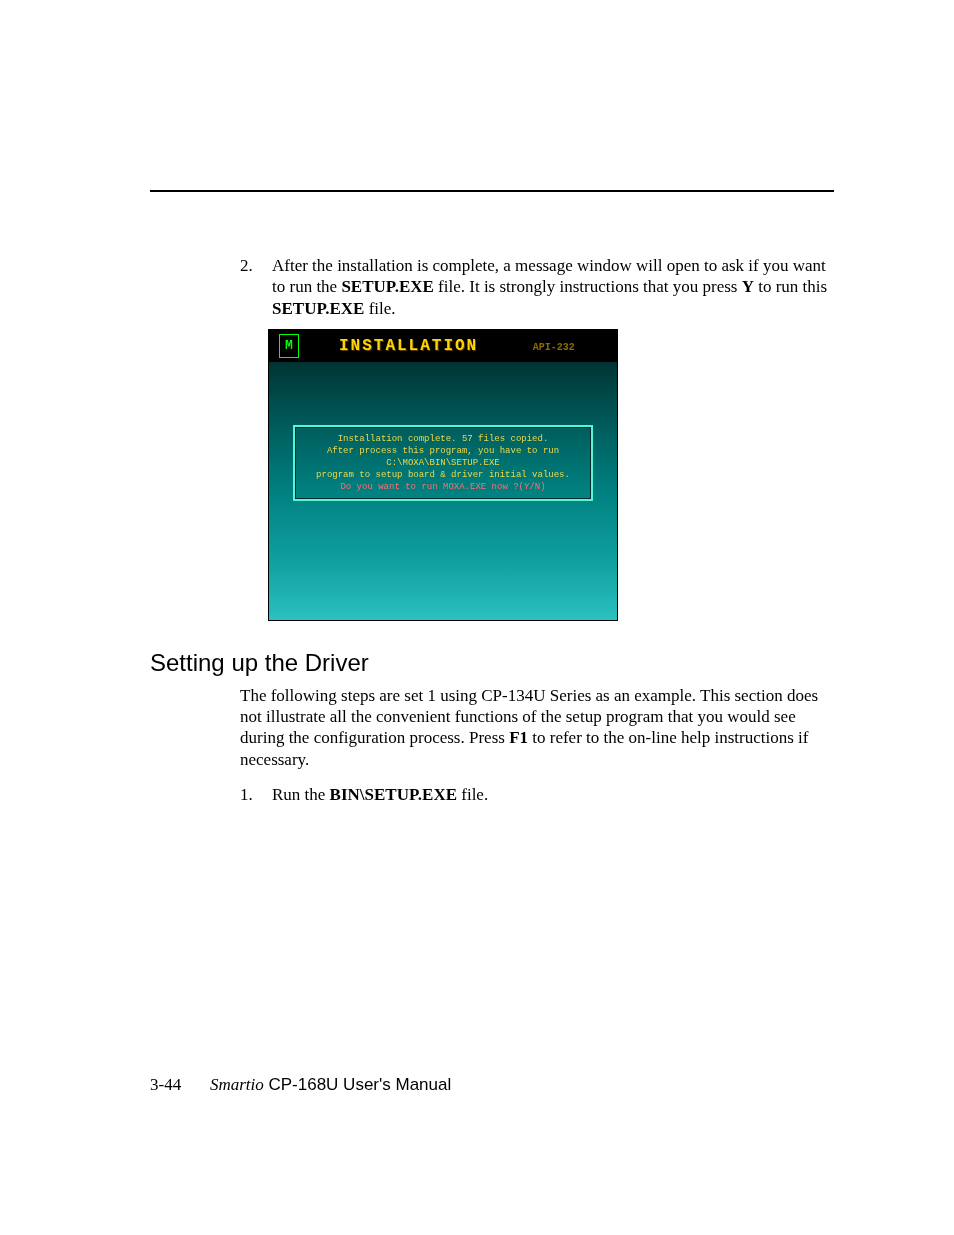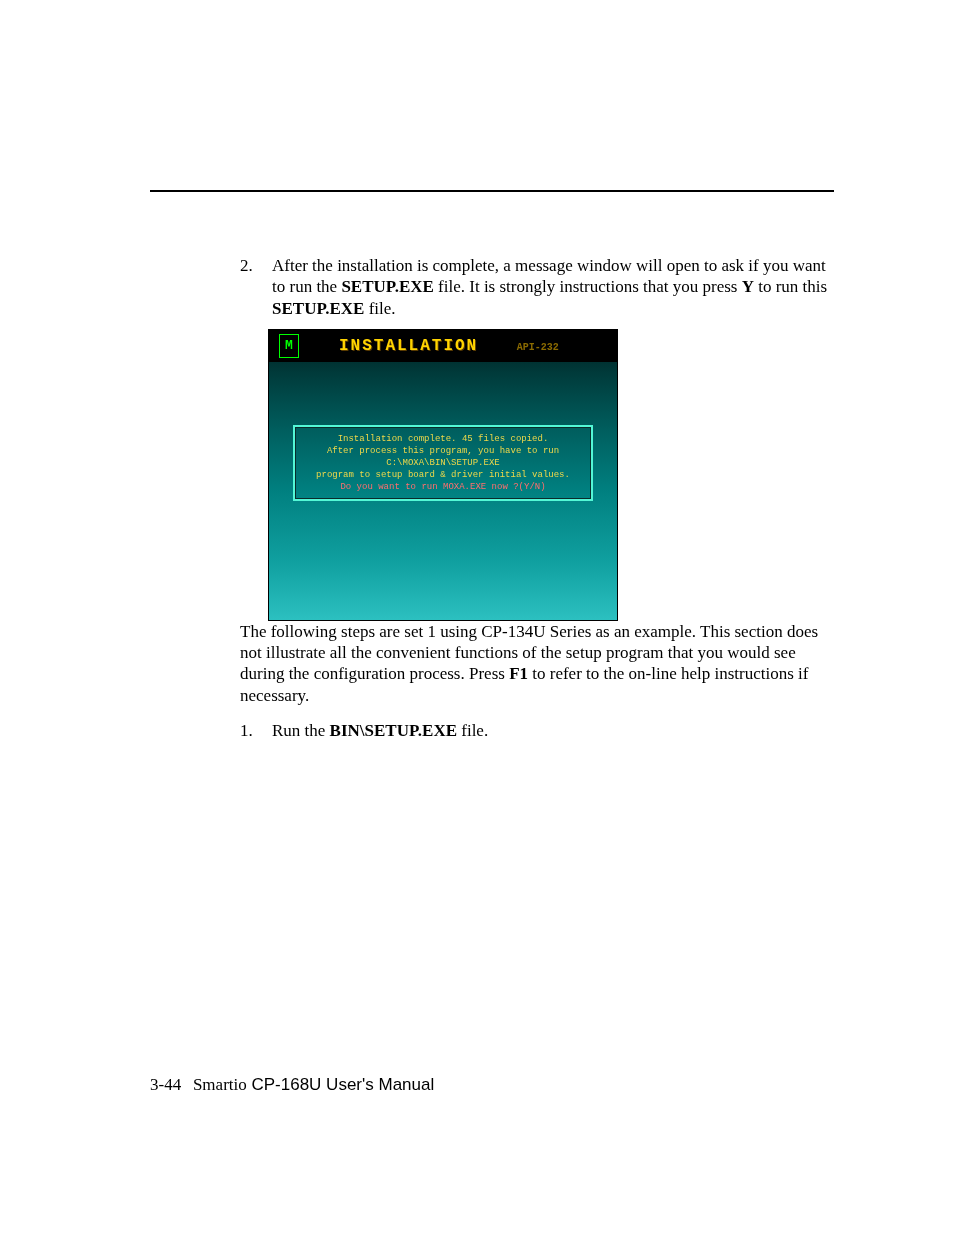--- a/index.html
+++ b/index.html
@@ -77,20 +77,21 @@
     color: #ffd400;
     font-weight: bold;
     font-size: 16px;
     letter-spacing: 2px;
     text-shadow: 1px 1px #5a3b00;
   }
   .ss-sub {
     color: #8a6a00;
     font-size: 10px;
     font-weight: bold;
+    margin-left: 16px;
   }
   .ss-dialog {
     position: absolute;
     top: 95px;
     left: 24px;
     right: 24px;
     height: 72px;
     border: 2px solid #54f7d6;
     box-shadow: inset 0 0 0 1px #0a2b2b;
     display: flex;
@@ -115,22 +116,22 @@
     font-size: 17px;
     line-height: 1.25;
   }
   .footer {
     position: absolute;
     left: 150px;
     bottom: 140px;
     font-size: 17px;
     font-family: Arial, Helvetica, sans-serif;
   }
-  .footer .pn { font-family: "Times New Roman", serif; margin-right: 7px; }
-  .footer .it { font-family: "Times New Roman", serif; }
+  .footer .pn { font-family: "Times New Roman", serif; margin-right: 24px; }
+  .footer .it { font-style: italic; font-family: "Times New Roman", serif; }
 </style>
 </head>
 <body>
 
 <div class="page">
   <div class="rule"></div>
 
   <div class="content">
 
     <ol class="num-list">
@@ -145,28 +146,29 @@
     <div class="screenshot">
       <div class="ss-titlebar">
         <div class="ss-logo">M</div>
         <div>
           <span class="ss-title">INSTALLATION</span>
           &nbsp;&nbsp;
           <span class="ss-sub">API-232</span>
         </div>
       </div>
       <div class="ss-dialog">
-        <div class="line-y">Installation complete. 45 files copied.</div>
+        <div class="line-y">Installation complete. 57 files copied.</div>
         <div class="line-y">After process this program, you have to run</div>
         <div class="line-y">C:\MOXA\BIN\SETUP.EXE</div>
         <div class="line-y">program to setup board &amp; driver initial values.</div>
         <div class="line-r">Do you want to run MOXA.EXE now ?(Y/N)</div>
       </div>
     </div>
 
+    <h2 class="section">Setting up the Driver</h2>
 
     <p class="body">
       <span>The following steps are set 1 using CP-134U Series as an example. This section does not illustrate all the convenient functions of the setup program that you would see during the configuration process. Press </span><span class="bold">F1</span><span> to refer to the on-line help instructions if necessary.</span>
     </p>
 
     <ol class="num-list">
       <li>
         <span class="marker">1.</span>
         <span>
           <span>Run the </span><span class="bold">BIN\SETUP.EXE</span><span> file.</span>

